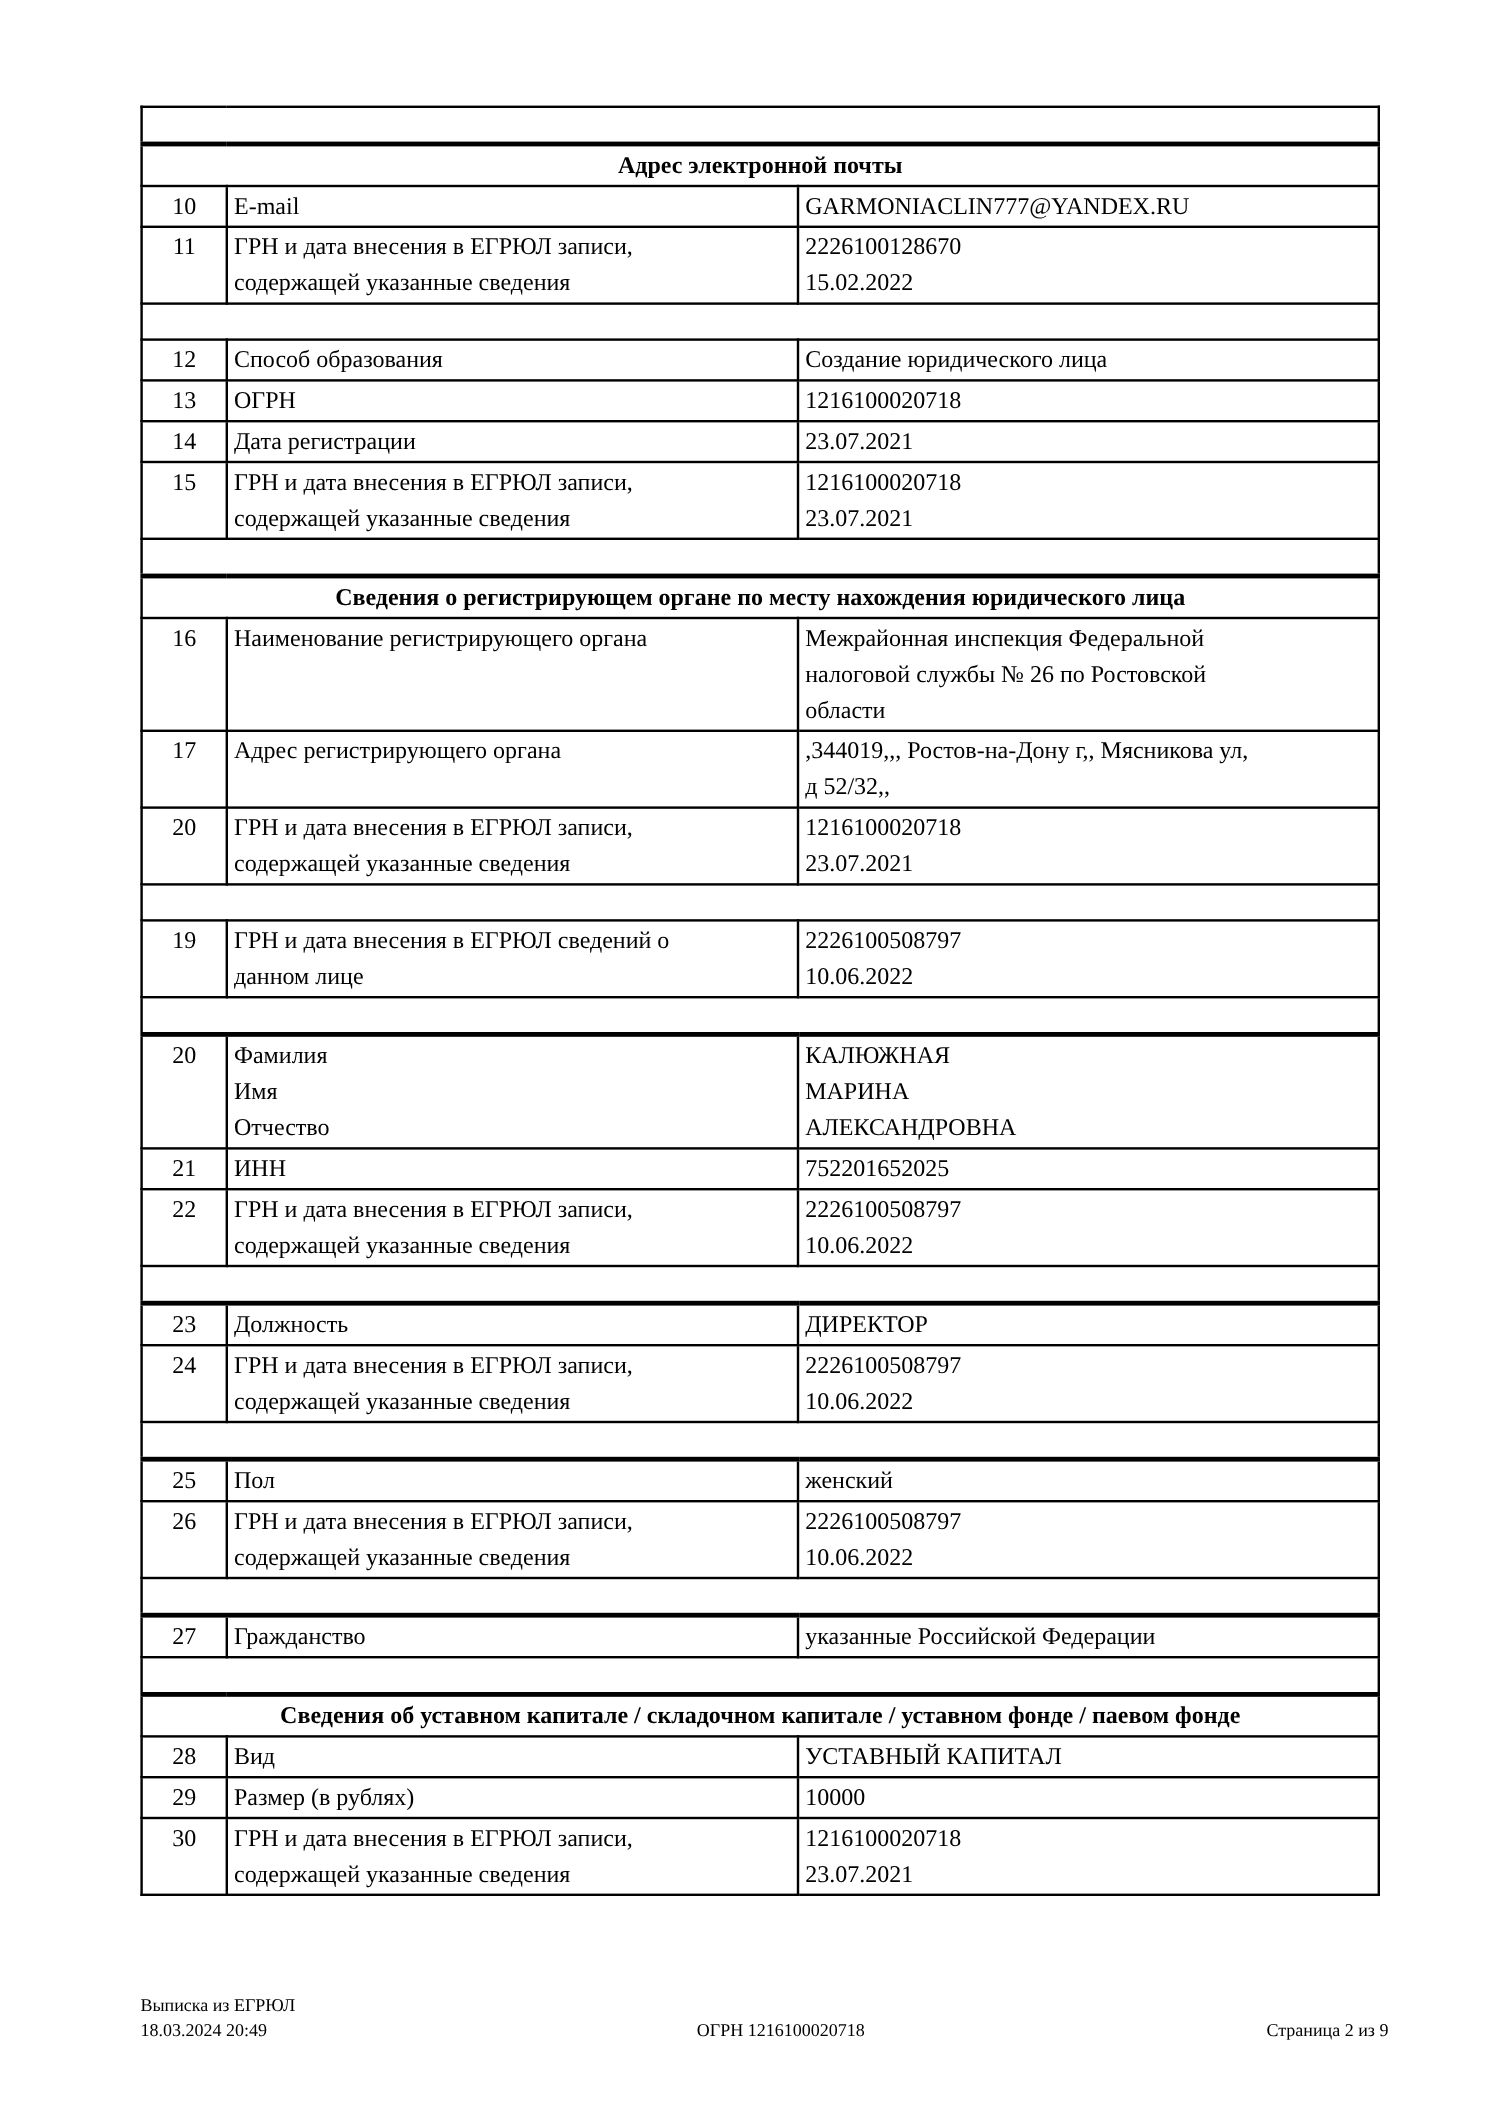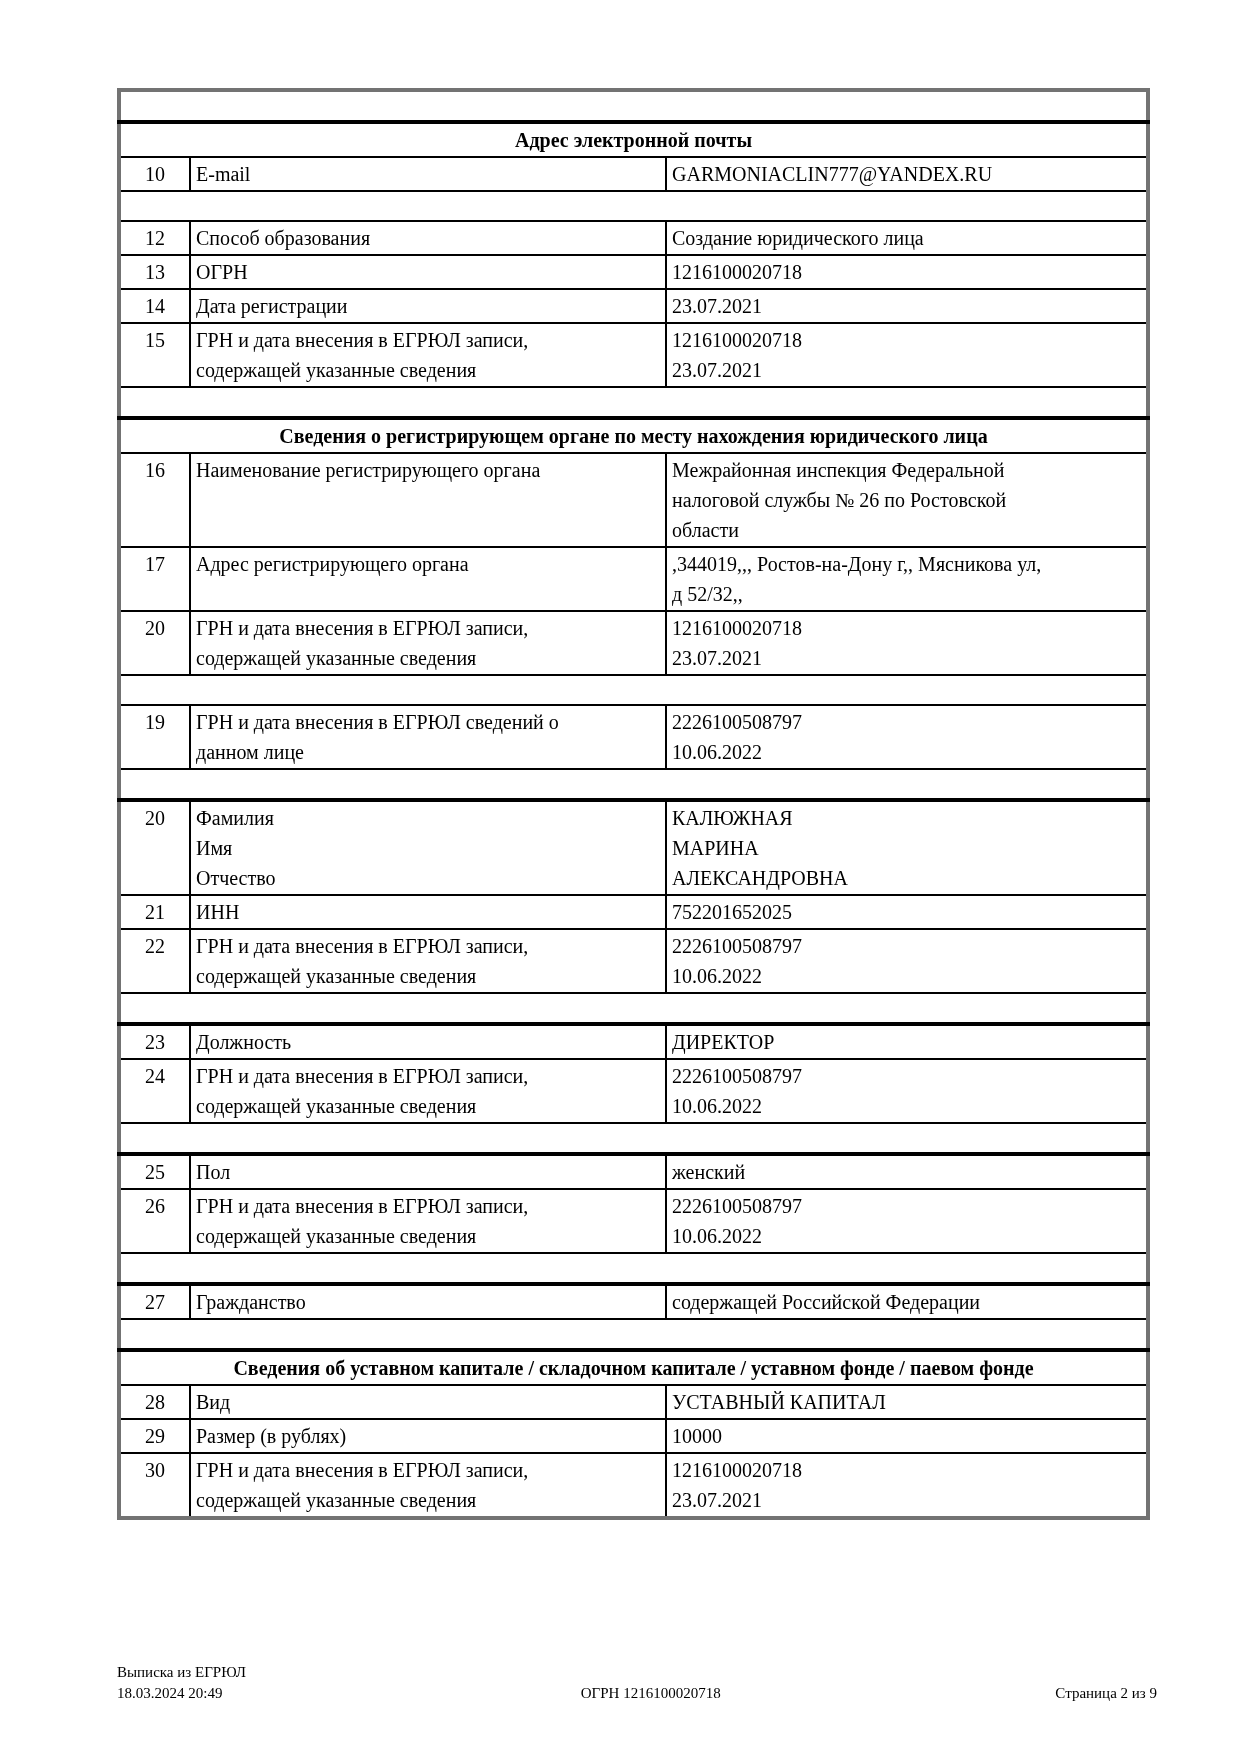--- a/index.html
+++ b/index.html
@@ -6,21 +6,21 @@
   body {
     width:1240px; height:1755px;
     background:#ffffff; color:#000000;
     font-family:"Liberation Serif", serif;
     position:relative; overflow:hidden;
   }
   table.egrul {
     position:absolute; left:117px; top:88px;
     width:1033px; table-layout:fixed;
     border-collapse:collapse;
-    border:4px solid #737373;
+    border:2px solid #737373;
   }
   td {
     border:2px solid #000;
     vertical-align:top;
     font-size:20px; line-height:30px;
     padding:1px 5px;
     overflow:hidden;
   }
   td.num-cell { text-align:center; padding:1px 0;margin-left:13px; }
   tr.blank-row td { height:28px; padding:0; }
@@ -53,20 +53,31 @@
       </tr>
       <tr class="data-row">
         <td class="num-cell">10</td>
         <td>
           <div>E-mail</div>
         </td>
         <td>
           <div>GARMONIACLIN777@YANDEX.RU</div>
         </td>
       </tr>
+      <tr class="data-row">
+        <td class="num-cell">11</td>
+        <td>
+          <div>ГРН и дата внесения в ЕГРЮЛ записи,</div>
+          <div>содержащей указанные сведения</div>
+        </td>
+        <td>
+          <div>2226100128670</div>
+          <div>15.02.2022</div>
+        </td>
+      </tr>
       <tr class="blank-row">
         <td colspan="3"></td>
       </tr>
       <tr class="data-row">
         <td class="num-cell">12</td>
         <td>
           <div>Способ образования</div>
         </td>
         <td>
           <div>Создание юридического лица</div>
@@ -239,21 +250,21 @@
       </tr>
       <tr class="blank-row">
         <td colspan="3"></td>
       </tr>
       <tr class="block-start data-row">
         <td class="num-cell">27</td>
         <td>
           <div>Гражданство</div>
         </td>
         <td>
-          <div>содержащей Российской Федерации</div>
+          <div>указанные Российской Федерации</div>
         </td>
       </tr>
       <tr class="blank-row">
         <td colspan="3"></td>
       </tr>
       <tr class="block-start section-row">
         <td colspan="3">
           <div>Сведения об уставном капитале / складочном капитале / уставном фонде / паевом фонде</div>
         </td>
       </tr>

